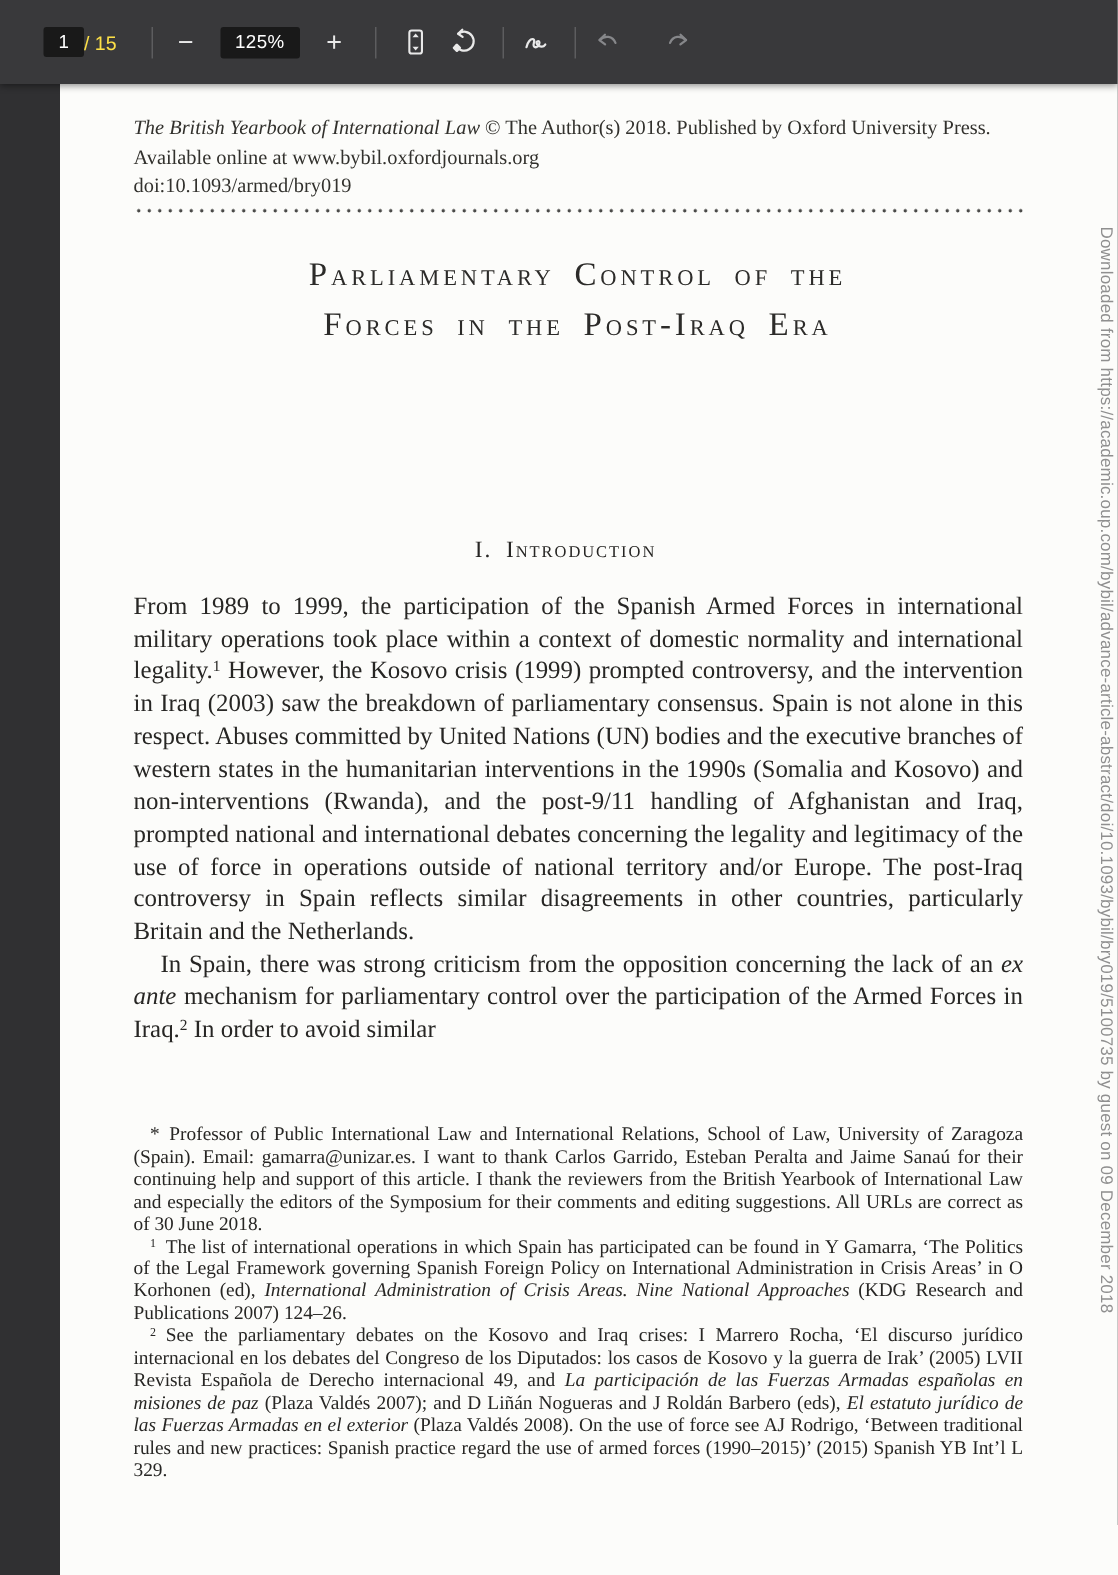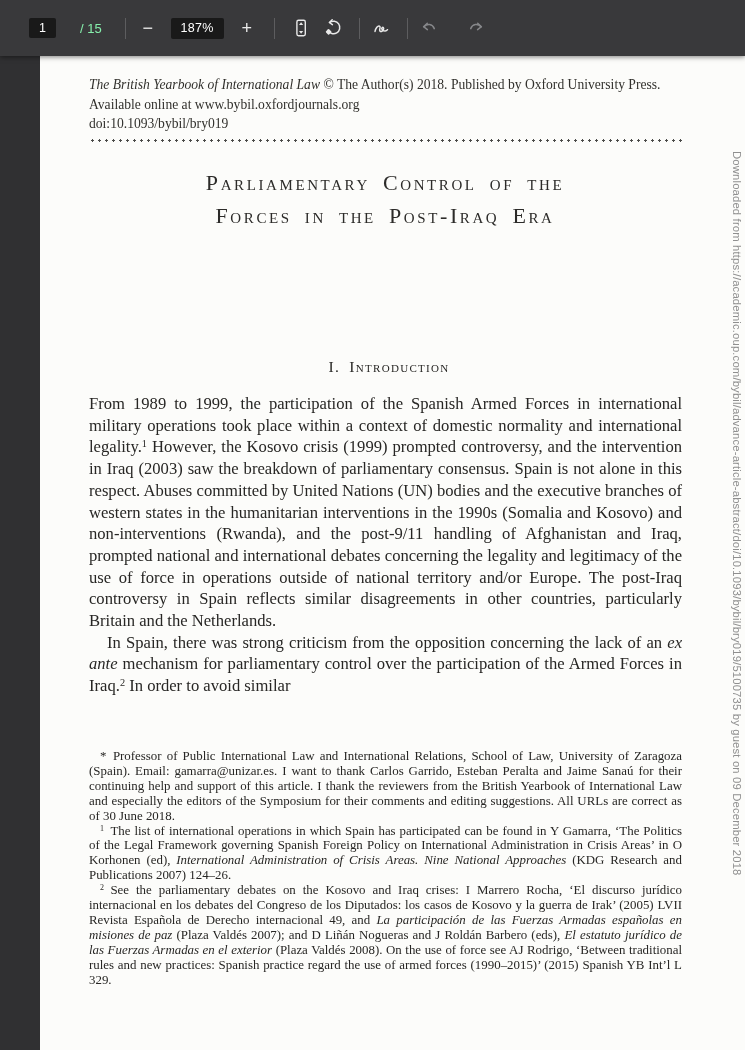--- a/index.html
+++ b/index.html
@@ -17,21 +17,21 @@
     color:var(--toolbar_text,#f1f1f1);z-index:5;
   }
   .chip{
     background:var(--chip_bg,#191919);border:none;border-radius:2px;
     color:#fff;font-family:"Liberation Sans",sans-serif;font-size:12.5px;
     display:flex;align-items:center;justify-content:center;
   }
   input.chip{padding:0;text-align:center;outline:none;}
   .page-chip{width:27px;height:20px;}
   .zoom-chip{width:53px;height:21px;letter-spacing:.3px;margin-left:11px;}
-  .page-total{font-size:13px;margin-left:24px;color:#86efac;}
+  .page-total{font-size:13px;margin-left:0;color:#fde047;}
   .sep{width:1px;height:21px;background:#5d5d5f;}
   .sep.s1{margin-left:23px;}
   .sep.s2{margin-left:15px;}
   .sep.s3{margin-left:13px;}
   .sep.s4{margin-left:13px;}
   .tbtn{
     background:none;border:none;padding:0;cursor:pointer;
     width:24px;height:24px;display:flex;align-items:center;justify-content:center;
     color:#e9e9e9;
   }
@@ -63,21 +63,21 @@
   .title{
     position:absolute;left:20px;top:110px;width:650px;text-align:center;
     font-size:22px;line-height:33.4px;font-variant:small-caps;
     letter-spacing:2.6px;word-spacing:5px;color:#2c2b29;
   }
   .byline{
     position:absolute;left:20px;top:239px;width:650px;text-align:center;
     font-size:16.6px;letter-spacing:1.1px;word-spacing:2px;
   }
   .section-heading{
-    position:absolute;left:24px;top:302px;width:650px;text-align:center;
+    position:absolute;left:12px;top:302px;width:650px;text-align:center;
     font-size:15.6px;letter-spacing:1.3px;
   }
   .body-text{
     position:absolute;left:49px;top:337px;width:593px;
     font-size:16.6px;line-height:21.7px;text-align:justify;
   }
   .body-text p{margin:0;}
   .body-text p + p{text-indent:18px;}
   .footnotes{
     position:absolute;left:49px;top:693px;width:593px;
@@ -99,21 +99,21 @@
 
 <div class="toolbar">
   <input class="chip page-chip" readonly="" value="1" style="">
   <span class="page-total">/ 15</span>
 
   <div class="sep s1"></div>
 
   <button class="tbtn m-minus">
     <span class="glyph">−</span>
   </button>
-  <div class="chip zoom-chip">187%</div>
+  <div class="chip zoom-chip">125%</div>
   <button class="tbtn m-plus">
     <span class="glyph">+</span>
   </button>
 
   <div class="sep s2"></div>
 
   <button class="tbtn m-fit">
     <span>
       <svg width="20" height="20" viewBox="0 0 20 20">
         <rect x="5.9" y="2.3" width="8.4" height="15.4" rx="1.6" fill="none" stroke="currentColor" stroke-width="1.4"></rect>
@@ -163,21 +163,21 @@
         </g>
       </svg>
     </span>
   </button>
 </div>
 
 <div class="page doc">
 
   <div class="pub-block">
     <p><span class="i">The British Yearbook of International Law</span><span> © The Author(s) 2018. Published by Oxford University Press. Available online at www.bybil.oxfordjournals.org</span></p>
-    <p>doi:10.1093/bybil/bry019</p>
+    <p>doi:10.1093/armed/bry019</p>
   </div>
 
   <div class="dotted"></div>
 
   <div class="title">
     <div>Parliamentary Control of the</div>
     <div>Forces in the Post-Iraq Era</div>
   </div>
 
 

